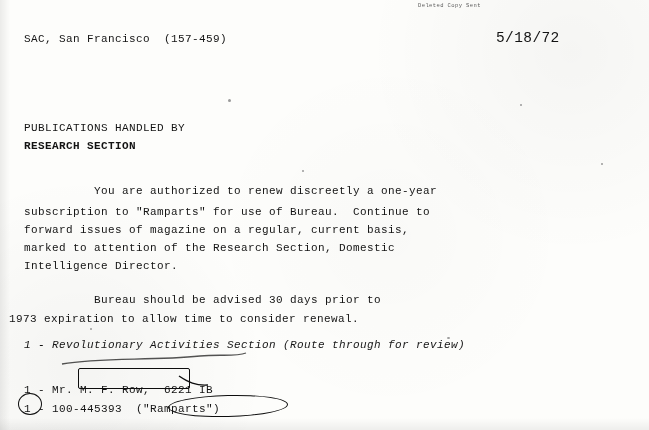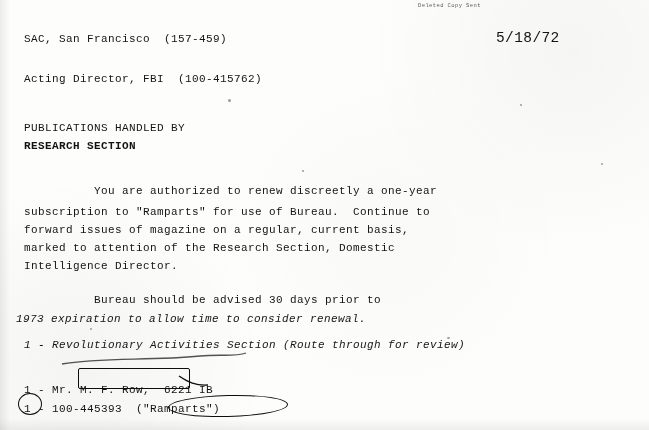--- a/index.html
+++ b/index.html
@@ -103,33 +103,32 @@
 
 <div class="doc">
 
   <div class="hdr-stamp" style="left:418px; top:2px;">Deleted Copy Sent</div>
 
 
   <div class="top-right" style="left:496px; top:30px;">5/18/72</div>
 
   <div class="line" style="left:24px; top:30px;">SAC, San Francisco  (157-459)</div>
 
-  <div class="line" style="left:24px; top:70px;">Acting Director, FBI  (100-415762)</div>
 
   <div class="line" style="left:24px; top:119px;text-align:right;">PUBLICATIONS HANDLED BY</div>
   <div class="line" style="left:24px; top:137px;font-weight:bold;">RESEARCH SECTION</div>
 
   <div class="line" style="left:24px; top:182px;">          You are authorized to renew discreetly a one-year</div>
   <div class="line" style="left:24px; top:203px;">subscription to "Ramparts" for use of Bureau.  Continue to</div>
   <div class="line" style="left:24px; top:221px;">forward issues of magazine on a regular, current basis,</div>
   <div class="line" style="left:24px; top:239px;">marked to attention of the Research Section, Domestic</div>
   <div class="line" style="left:24px; top:257px;">Intelligence Director.</div>
 
   <div class="line" style="left:24px; top:291px;">          Bureau should be advised 30 days prior to</div>
-  <div class="line" style="left:16px; top:310px;font-style:italic;">1973 expiration to allow time to consider renewal.</div>
+  <div class="line" style="left:9px; top:310px;">1973 expiration to allow time to consider renewal.</div>
 
   <div class="line" style="left:24px; top:336px;font-style:italic;">1 - Revolutionary Activities Section (Route through for review)</div>
   <div class="line" style="left:24px; top:381px;">1 - Mr. M. F. Row,  6221 IB</div>
   <div class="line" style="left:24px; top:400px;">1 - 100-445393  ("Ramparts")</div>
 
   <div class="ink-box" style="left:78px; top:368px; width:110px; height:19px;"></div>
 
   <div class="ink-circle" style="left:18px; top:393px; width:22px; height:20px;"></div>
 
   <div class="ink-oval" style="left:168px; top:395px; width:118px; height:20px;"></div>

